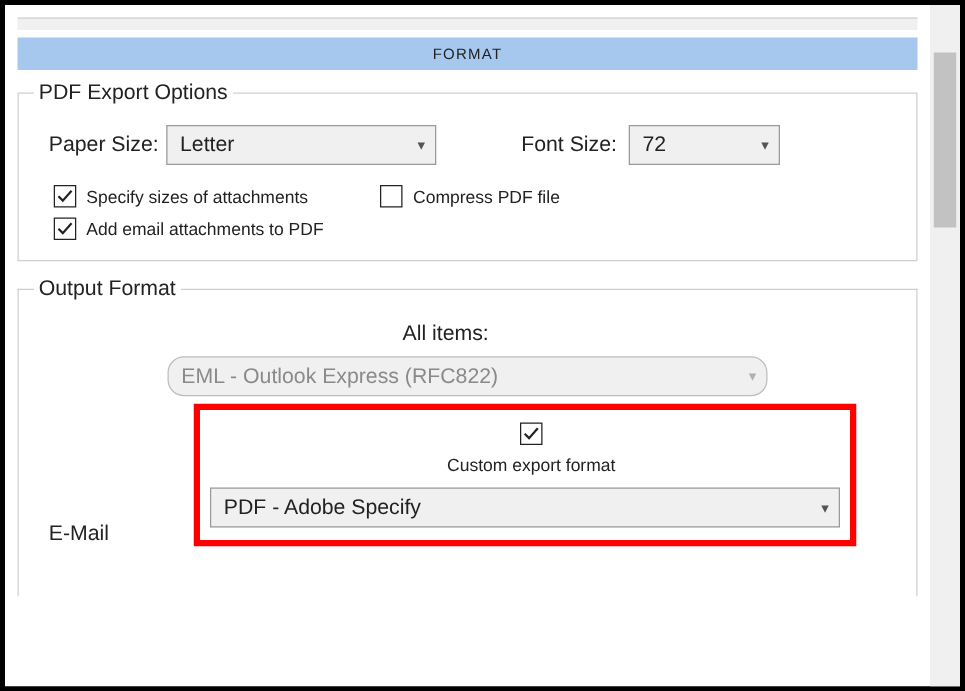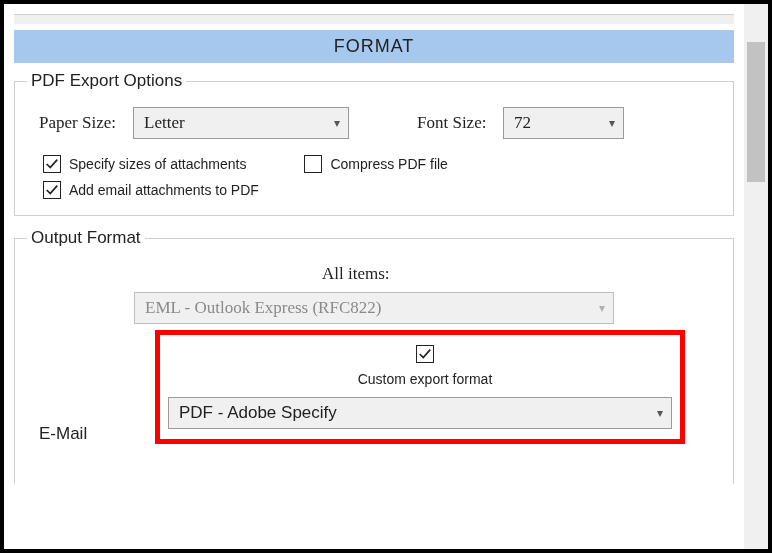--- a/index.html
+++ b/index.html
@@ -42,21 +42,21 @@
   .top-gap {
     height: 10px;
     background: #f0f0f0;
     margin-bottom: 6px;
     border-top: 1px solid #d0d0d0;
   }
 
   .section-header {
     background: #a6c8ef;
     text-align: center;
-    font-size: 18px;
+    font-size: 12px;
     padding: 6px 0;
     color: #222;
     letter-spacing: 1px;
   }
 
   fieldset {
     border: 1px solid #cfcfcf;
     margin: 8px 0 12px 0;
     padding: 10px 12px 8px 12px;
   }
@@ -64,21 +64,20 @@
     font-size: 17px;
     color: #222;
     padding: 0 4px;
   }
 
   .row {
     display: flex;
     align-items: center;
     margin: 6px 0 16px 0;
     gap: 8px;
-    font-family: Liberation Serif, serif;
   }
   .row2 {
     display: flex;
     align-items: center;
     margin: 6px 0 8px 0;
     gap: 20px;
   }
   .label {
     font-size: 17px;
     color: #222;
@@ -94,21 +93,21 @@
     align-items: center;
     justify-content: space-between;
     border: 1px solid #9a9a9a;
     background: #f0f0f0;
     height: 32px;
     padding: 0 8px 0 10px;
     font-size: 17px;
     color: #222;
     cursor: default;
   }
-  .combo.disabled { color: #8a8a8a; border-color:#bdbdbd; }
+  .combo.disabled { color: #8a8a8a; border-color:#bdbdbd;border-radius:13px; }
   .combo .chev {
     font-size: 12px;
     color: #555;
     margin-left: 8px;
   }
   .combo.disabled .chev { color: #b0b0b0; }
 
   .checkwrap {
     display: flex;
     align-items: center;

